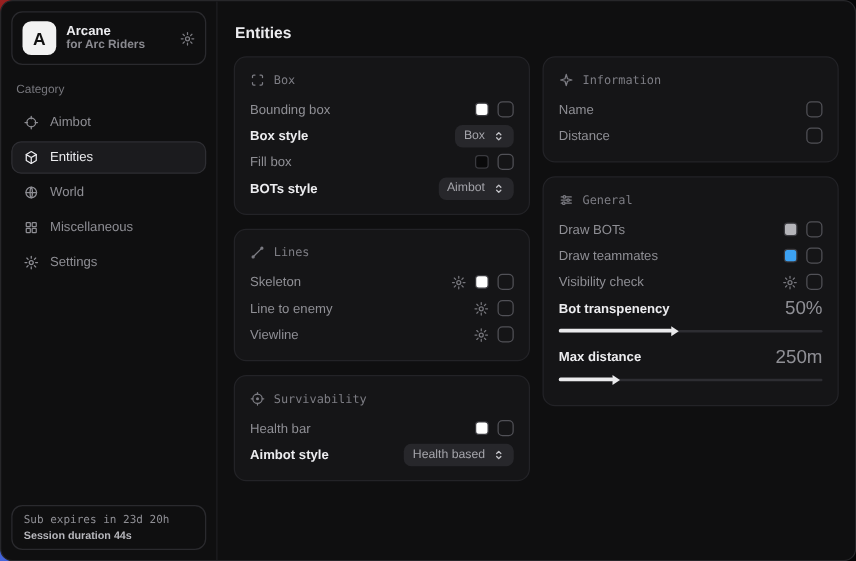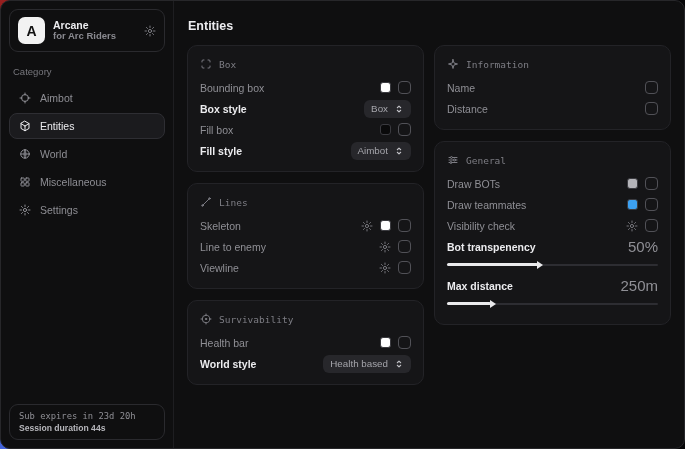--- a/index.html
+++ b/index.html
@@ -171,21 +171,21 @@
               </span>
             </div>
             <div class="row">
               <span class="row-label">Fill box</span>
               <span class="row-right">
                 <span class="swatch" style="background:#0a0a0b"></span>
                 <span class="checkbox"></span>
               </span>
             </div>
             <div class="row">
-              <span class="row-label strong">Fill style</span>
+              <span class="row-label strong">BOTs style</span>
               <span class="row-right">
                 <span class="select">
                   <span>Aimbot</span>
                   <span class="icn">
                     <svg width="10" height="10" viewBox="0 0 24 24" fill="none" stroke="currentColor" stroke-width="2.6" stroke-linecap="round" stroke-linejoin="round">
                       <path d="M8 9l4-4 4 4M8 15l4 4 4-4"></path>
                     </svg>
                   </span>
                 </span>
               </span>
@@ -252,21 +252,21 @@
               <span>Survivability</span>
             </div>
             <div class="row">
               <span class="row-label">Health bar</span>
               <span class="row-right">
                 <span class="swatch" style="background:#ffffff"></span>
                 <span class="checkbox"></span>
               </span>
             </div>
             <div class="row">
-              <span class="row-label strong">World style</span>
+              <span class="row-label strong">Aimbot style</span>
               <span class="row-right">
                 <span class="select">
                   <span>Health based</span>
                   <span class="icn">
                     <svg width="10" height="10" viewBox="0 0 24 24" fill="none" stroke="currentColor" stroke-width="2.6" stroke-linecap="round" stroke-linejoin="round">
                       <path d="M8 9l4-4 4 4M8 15l4 4 4-4"></path>
                     </svg>
                   </span>
                 </span>
               </span>

